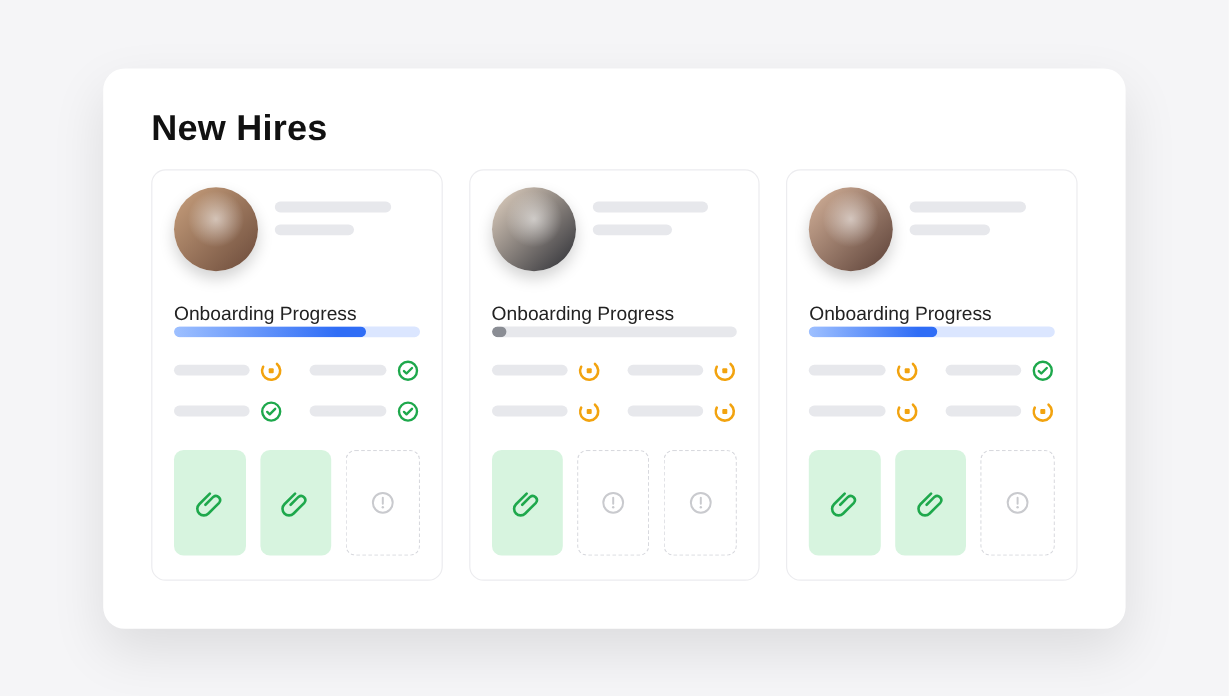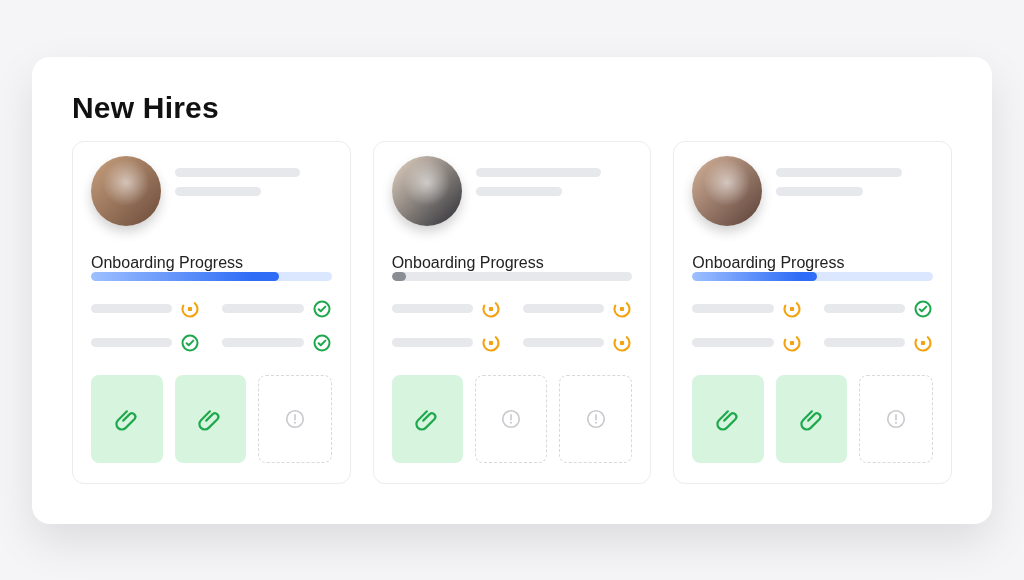--- a/index.html
+++ b/index.html
@@ -9,21 +9,21 @@
       display: flex;
       align-items: center;
       justify-content: center;
       min-height: 580px;
       width: 1024px;
     }
     .panel {
       background: #fff;
       border-radius: 18px;
       box-shadow: 0 18px 44px rgba(0,0,0,0.10);
-      width: 960px;
+      width: 852px;
       padding: 34px 40px 40px 40px;
     }
     .title {
       font-size: 30px;
       font-weight: 700;
       color: #111;
       letter-spacing: 0.2px;
       margin-bottom: 16px;
     }
     .cards {

